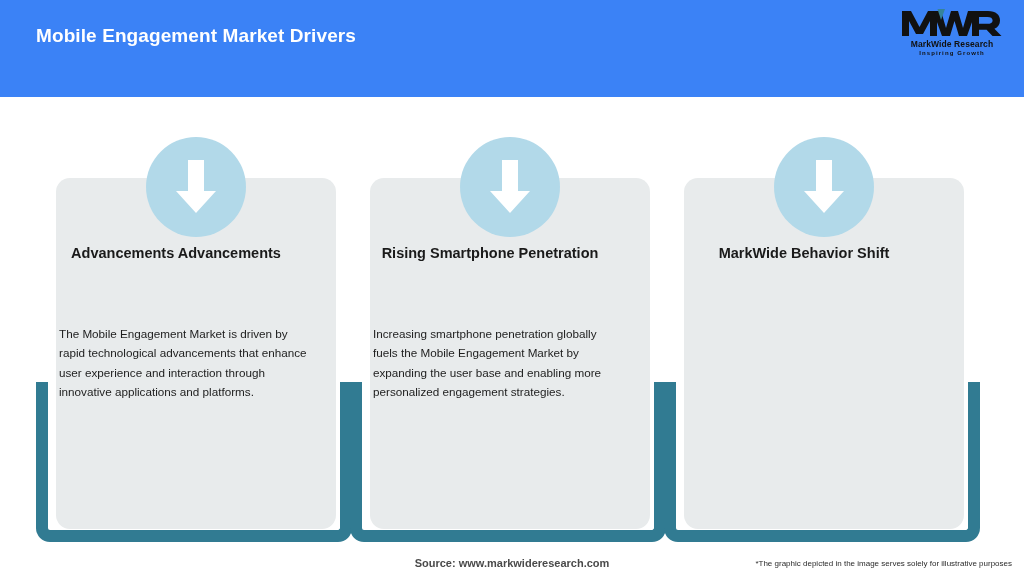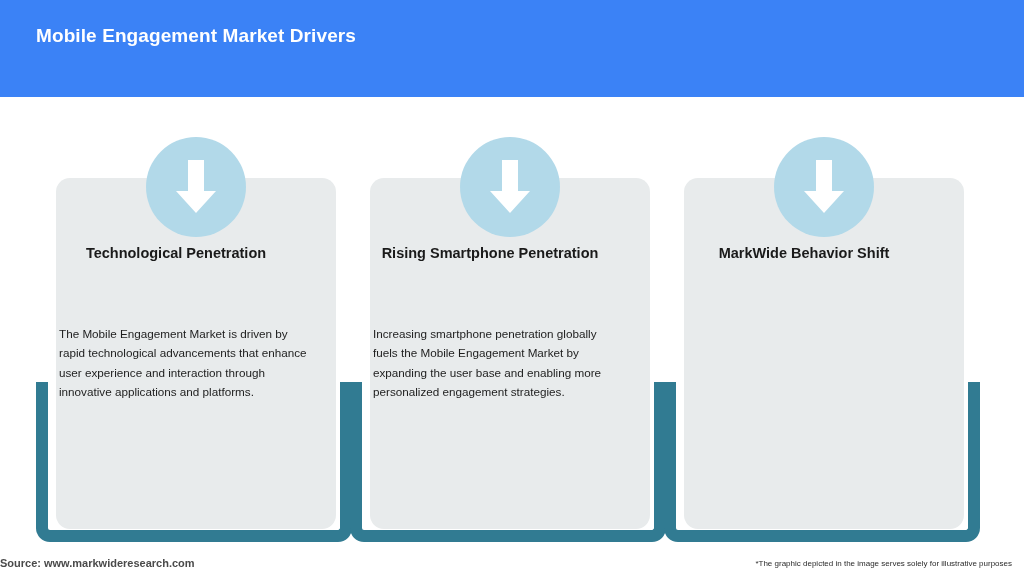--- a/index.html
+++ b/index.html
@@ -143,51 +143,67 @@
     line-height: 19.4px;
     text-align: left;
   }
 
   
   #source-label {
     position: absolute;
     left: 0;
     top: 557px;
     width: 1024px;
+    text-align: center;
     font-size: 11px;
     font-weight: bold;
     color: #4a4a4a;
   }
   #disclaimer-label {
     position: absolute;
     right: 12px;
     top: 559px;
     font-size: 8px;
     color: #2b2b2b;
   }
 </style>
 </head>
 <body>
 
 <div id="header-bar">
   <div id="header-title">Mobile Engagement Market Drivers</div>
 
+  <div id="brand-logo">
+    <span class="logo-mark">
+      <svg width="104" height="30" viewBox="0 0 104 30" xmlns="http://www.w3.org/2000/svg">
+
+        <path d="M2 28 L2 3 L11 3 L19.5 19 L28 3 L37 3 L37 28 L30 28 L30 13 L23 26 L16 26 L9 13 L9 28 Z" fill="#111111"></path>
+
+        <path d="M33 3 L41 3 L46 20 L51 3 L58 3 L63 20 L68 3 L76 3 L67 28 L59 28 L54.5 13 L50 28 L42 28 Z" fill="#111111"></path>
+        <path d="M37.5 1 L45 1 L41 12 Z" fill="#35839a"></path>
+
+        <path d="M72 28 L72 3 L88 3 C96 3 100 7 100 12.5 C100 16.5 98 19.4 94.4 20.8 L101.5 28 L92.5 28 L86.6 21.7 L79 21.7 L79 28 Z M79 9 L79 15.8 L87.5 15.8 C90.6 15.8 92.6 14.6 92.6 12.4 C92.6 10.2 90.6 9 87.5 9 Z" fill="#111111"></path>
+      </svg>
+    </span>
+    <span class="logo-name">MarkWide Research</span>
+    <span class="logo-tagline">Inspiring Growth</span>
+  </div>
 </div>
 
 <div id="cards-area">
 
   <div class="card-group g0">
     <div class="accent-frame"></div>
     <div class="card-panel"></div>
     <div class="icon-circle">
       <svg width="44" height="58" viewBox="0 0 44 58" xmlns="http://www.w3.org/2000/svg">
         <path d="M14 2 L30 2 L30 33 L42 33 L22 55 L2 33 L14 33 Z" fill="#ffffff"></path>
       </svg>
     </div>
-    <div class="card-title">Technological Penetration</div>
+    <div class="card-title">Advancements Advancements</div>
     <div class="card-body">The Mobile Engagement Market is driven by rapid technological advancements that enhance user experience and interaction through innovative applications and platforms.</div>
   </div>
 
   <div class="card-group g1">
     <div class="accent-frame"></div>
     <div class="card-panel"></div>
     <div class="icon-circle">
       <svg width="44" height="58" viewBox="0 0 44 58" xmlns="http://www.w3.org/2000/svg">
         <path d="M14 2 L30 2 L30 33 L42 33 L22 55 L2 33 L14 33 Z" fill="#ffffff"></path>
       </svg>

